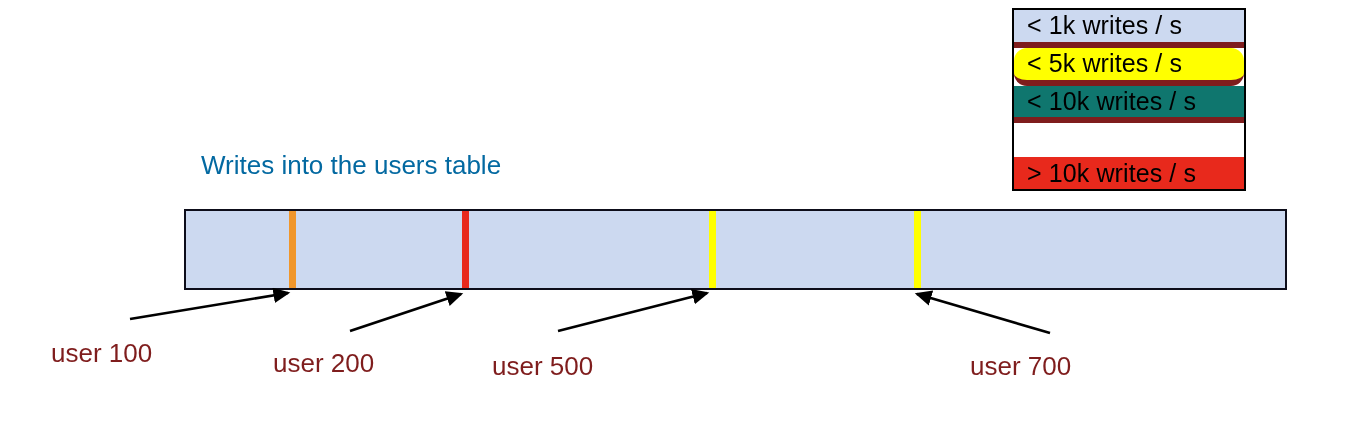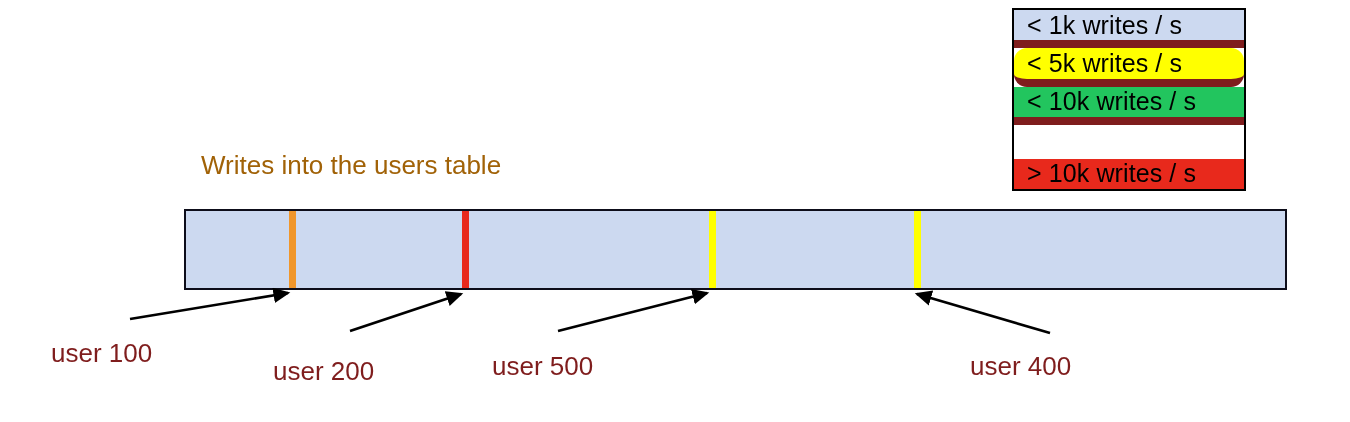--- a/index.html
+++ b/index.html
@@ -27,38 +27,38 @@
     width: 234px;
     height: 183px;
     box-sizing: border-box;
     border: 2px solid #000000;
     display: flex;
     flex-direction: column;
   }
   .legend-row {
     flex: 1 1 0;
     box-sizing: border-box;
-    border-bottom: 8px solid #7f1d1d;
+    border-bottom: 6px solid #7f1d1d;
     display: flex;
     align-items: center;
     padding-left: 13px;
     font-size: 25px;
     color: #000000;
     line-height: 1;
     letter-spacing: 0.1px;
   }
   .legend-row:last-child { border-bottom: none; margin-top: 34px; }
 
   
   #chart-title {
     position: absolute;
     left: 201px;
     top: 152px;
     font-size: 26px;
-    color: #a16207;
+    color: #0369a1;
     white-space: nowrap;
     line-height: 1;
   }
 
   
   #bar {
     position: absolute;
     left: 184px;
     top: 209px;
     width: 1103px;
@@ -99,21 +99,21 @@
 
 <div id="canvas">
 
   <div id="legend">
     <div class="legend-row" style="background: rgb(204, 217, 240);">
       <span>&lt; 1k writes / s</span>
     </div>
     <div class="legend-row" style="background: rgb(255, 255, 0); border-radius: 13px;">
       <span>&lt; 5k writes / s</span>
     </div>
-    <div class="legend-row" style="background: #22c55e;">
+    <div class="legend-row" style="background: #0f766e;">
       <span>&lt; 10k writes / s</span>
     </div>
     <div class="legend-row" style="background: rgb(232, 41, 28);">
       <span>&gt; 10k writes / s</span>
     </div>
   </div>
 
   <div id="chart-title">Writes into the users table</div>
 
   <div id="bar" style="border-color: rgb(13, 13, 26);">
@@ -130,17 +130,17 @@
         <path d="M0,0 L6.5,3 L0,6 z" fill="#000000"></path>
       </marker>
     </defs>
     <line stroke="#000000" stroke-width="2.6" marker-end="url(#arrowhead)" x1="130" y1="319" x2="288" y2="293"></line>
     <line stroke="#000000" stroke-width="2.6" marker-end="url(#arrowhead)" x1="350" y1="331" x2="461" y2="294"></line>
     <line stroke="#000000" stroke-width="2.6" marker-end="url(#arrowhead)" x1="558" y1="331" x2="707" y2="293"></line>
     <line stroke="#000000" stroke-width="2.6" marker-end="url(#arrowhead)" x1="1050" y1="333" x2="917" y2="294"></line>
   </svg>
 
   <div class="callout-label" style="left: 51px; top: 340px;">user 100</div>
-  <div class="callout-label" style="left: 273px; top: 358px;">user 200</div>
+  <div class="callout-label" style="left: 273px; top: 350px;">user 200</div>
   <div class="callout-label" style="left: 492px; top: 353px;">user 500</div>
-  <div class="callout-label" style="left: 970px; top: 353px;">user 400</div>
+  <div class="callout-label" style="left: 970px; top: 353px;">user 700</div>
 
 </div>
 
 </body></html>

